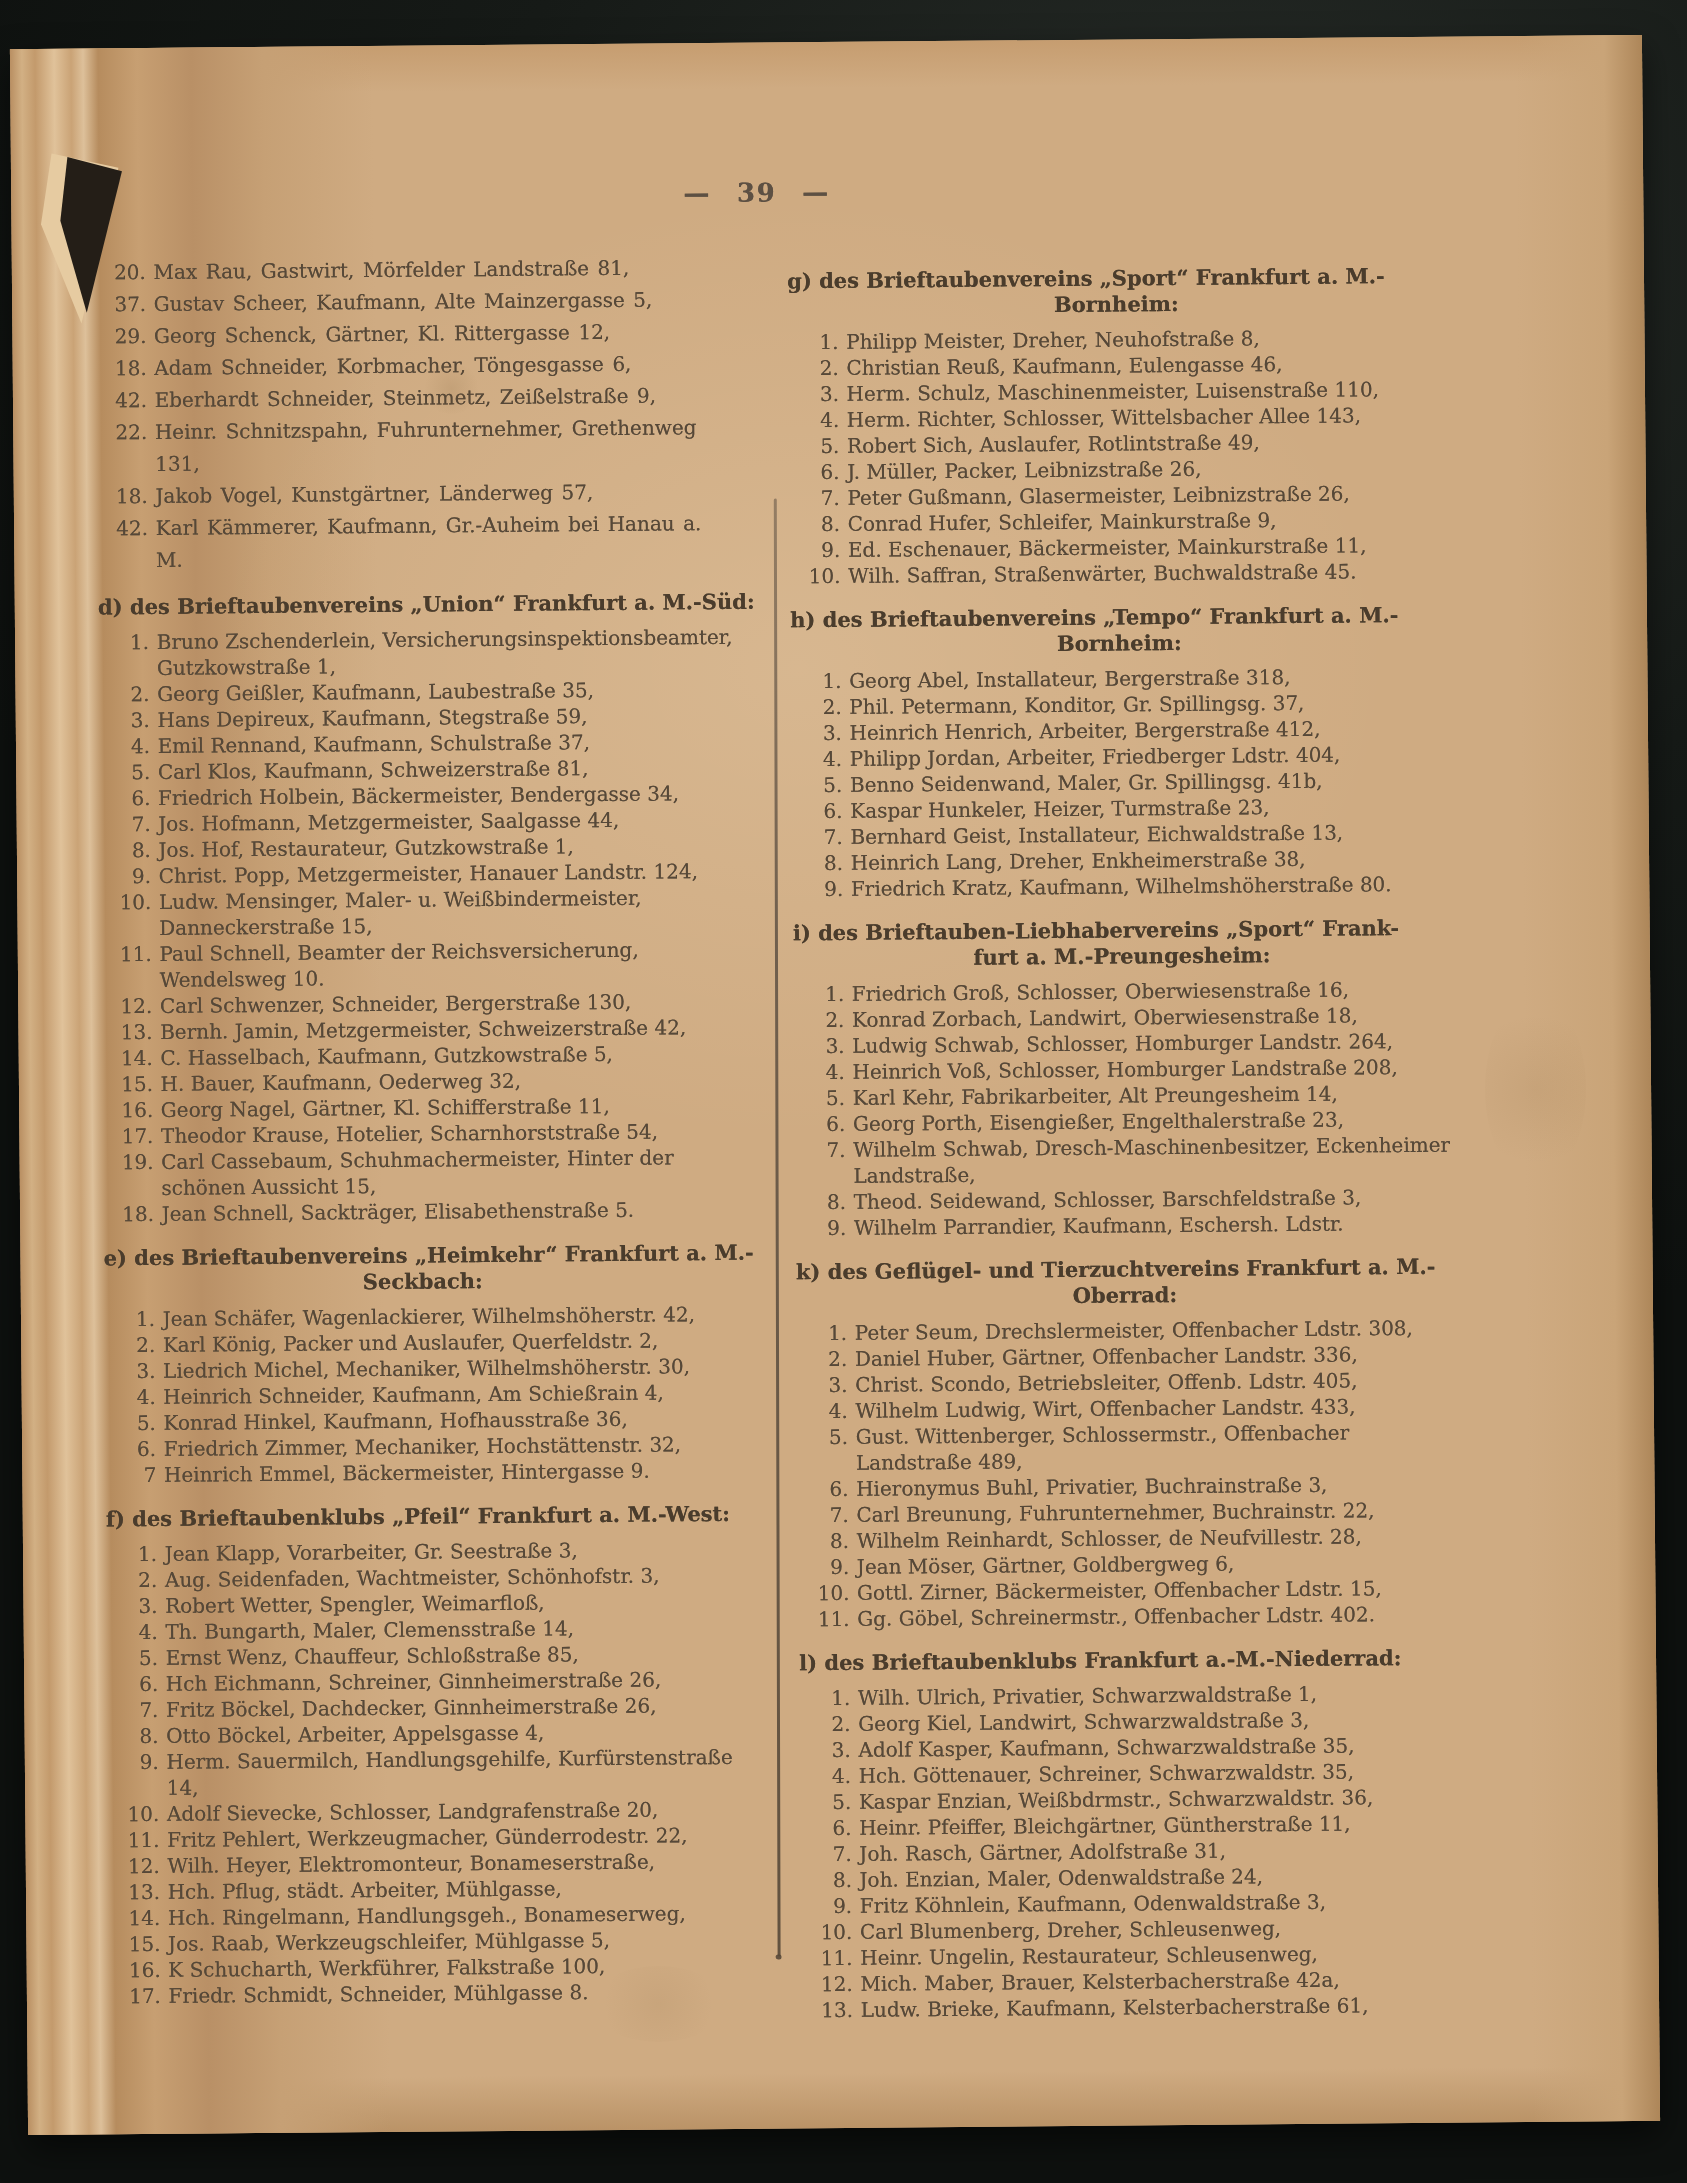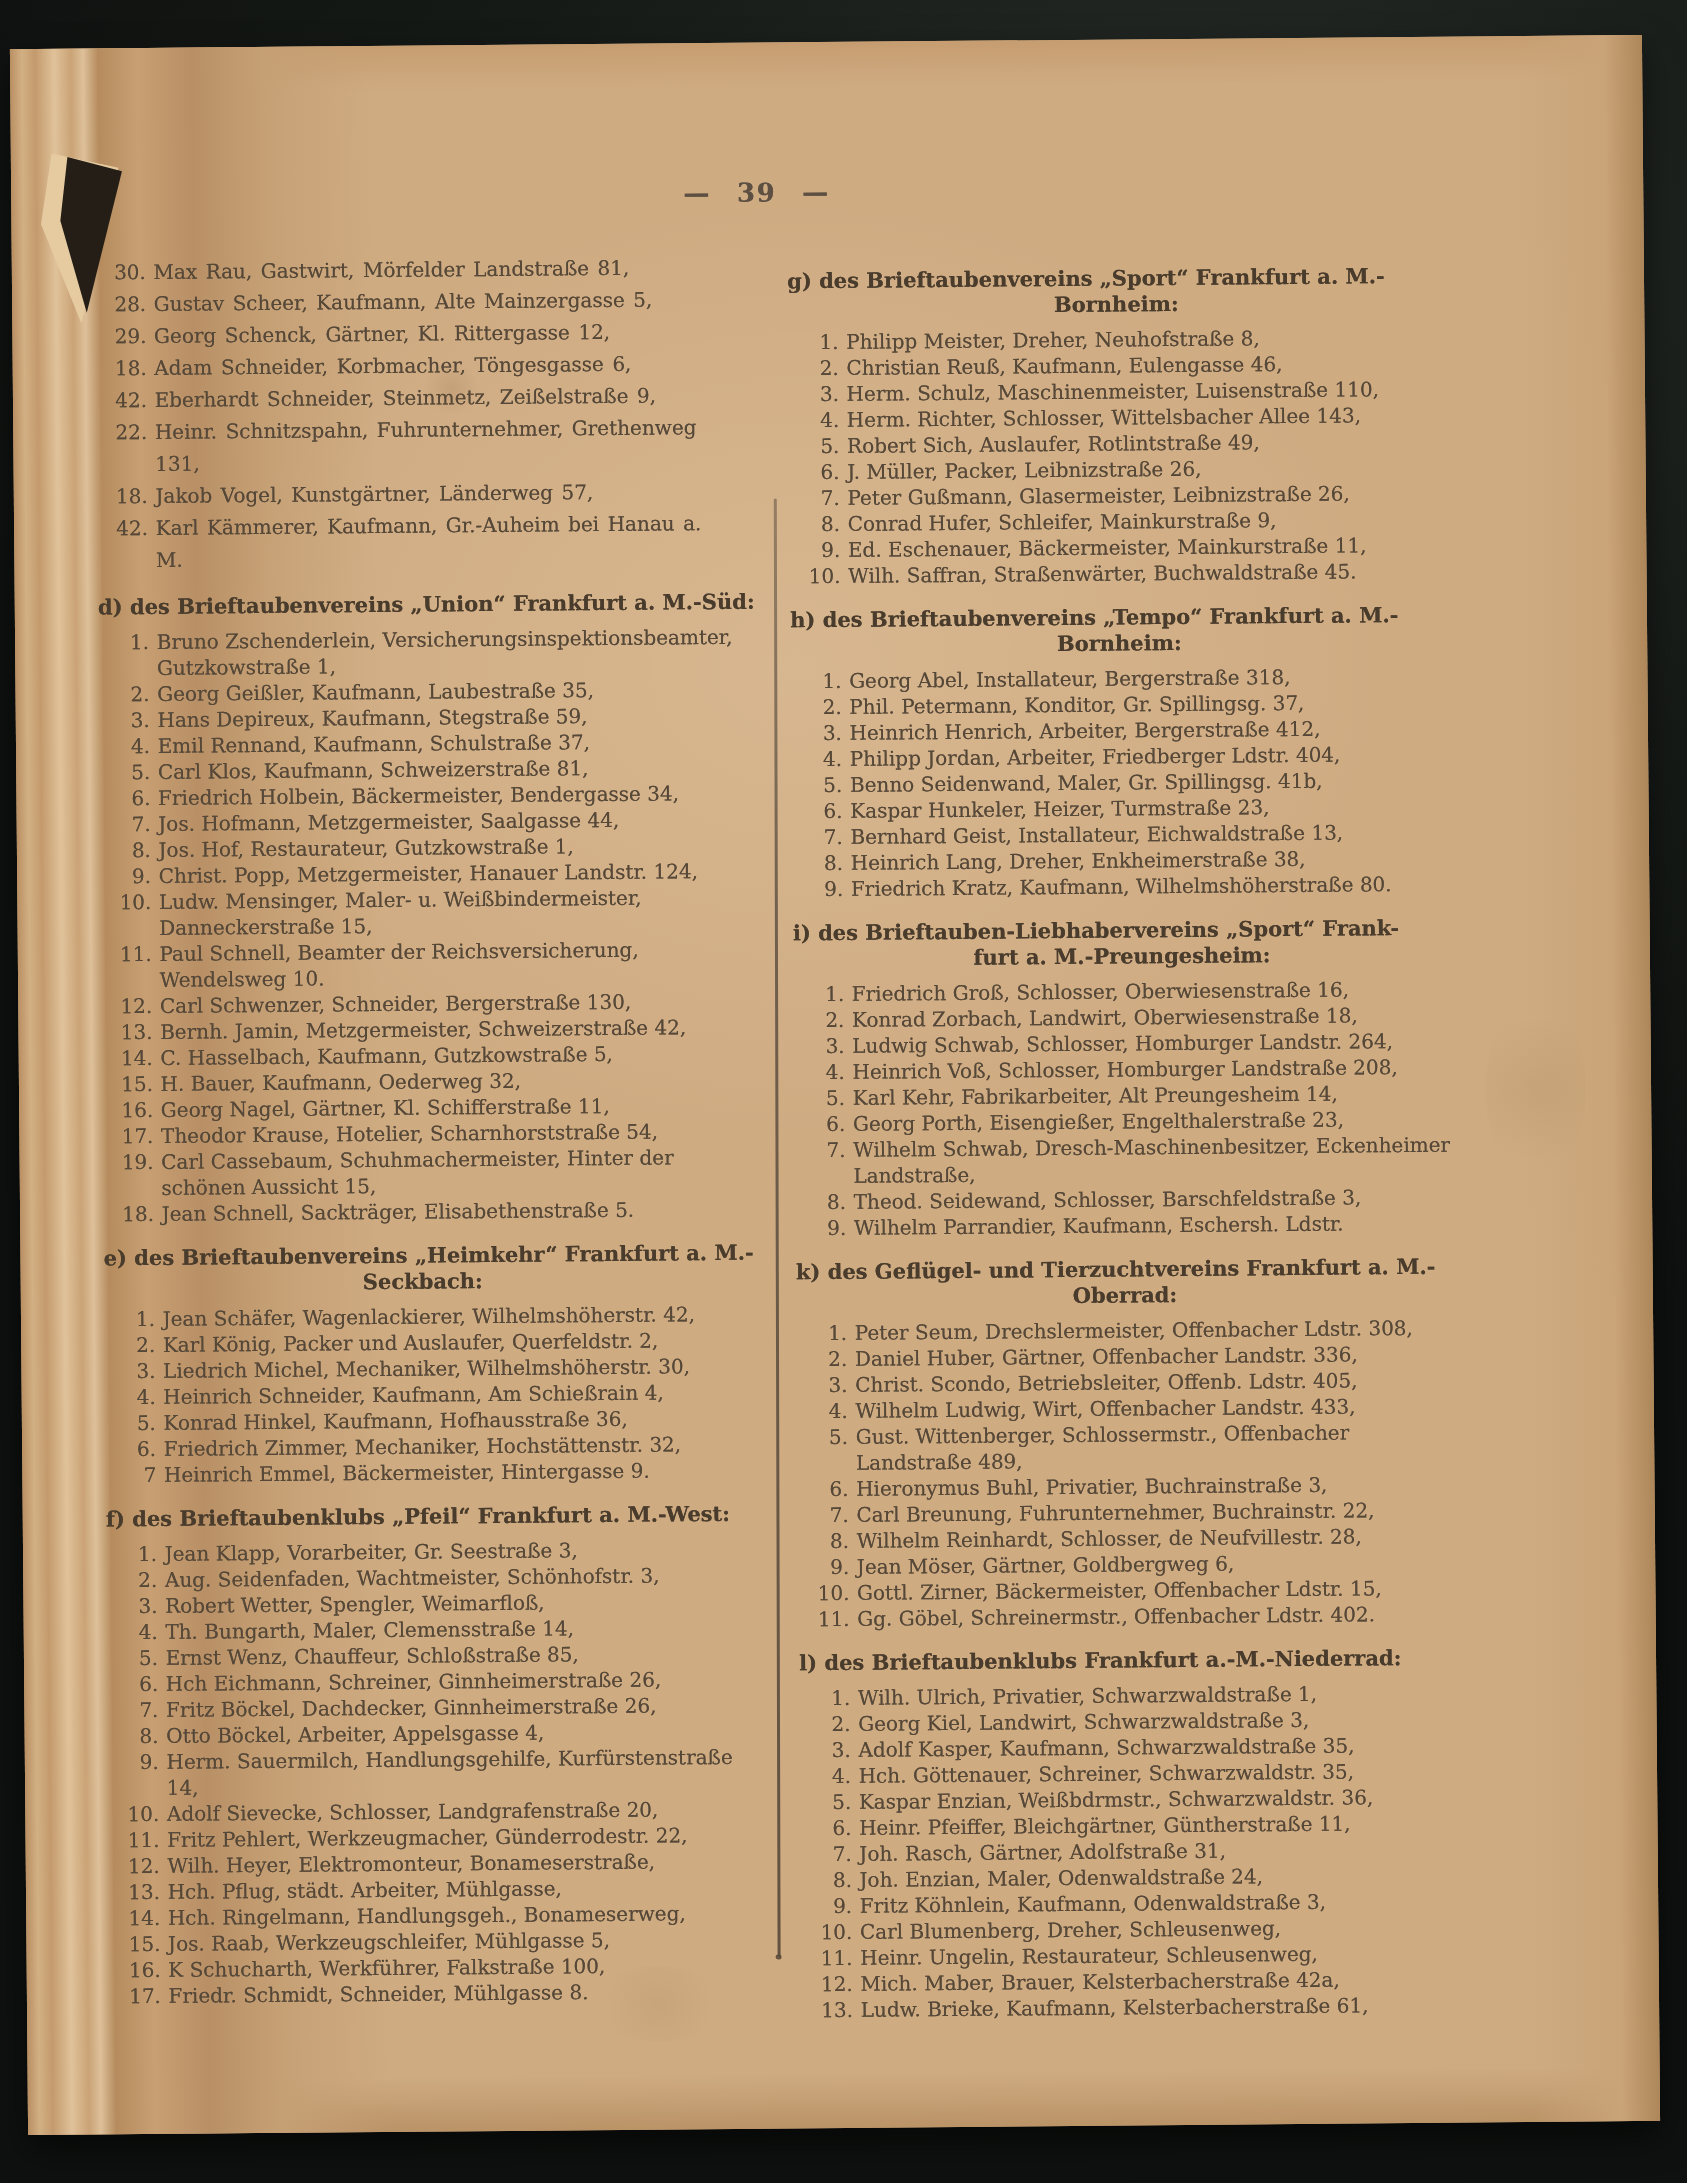--- a/index.html
+++ b/index.html
@@ -86,25 +86,25 @@
 </head>
 <body>
 
 <div class="photo">
   <div class="page">
     <div class="page-number">— 39 —</div>
     <div class="divider"></div>
     <div class="col col-left" id="col-left">
         <div class="entries leaded">
           <div class="entry">
-            <span class="num">30.</span>
+            <span class="num">20.</span>
             <span class="etext">Max Rau, Gastwirt, Mörfelder Landstraße 81,</span>
           </div>
           <div class="entry">
-            <span class="num">28.</span>
+            <span class="num">37.</span>
             <span class="etext">Gustav Scheer, Kaufmann, Alte Mainzergasse 5,</span>
           </div>
           <div class="entry">
             <span class="num">29.</span>
             <span class="etext">Georg Schenck, Gärtner, Kl. Rittergasse 12,</span>
           </div>
           <div class="entry">
             <span class="num">18.</span>
             <span class="etext">Adam Schneider, Korbmacher, Töngesgasse 6,</span>
           </div>

